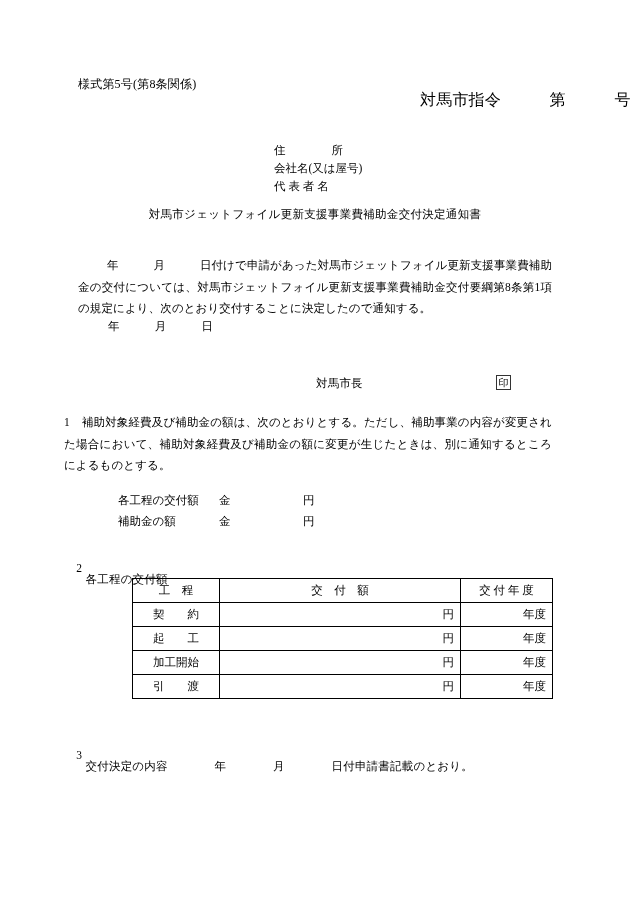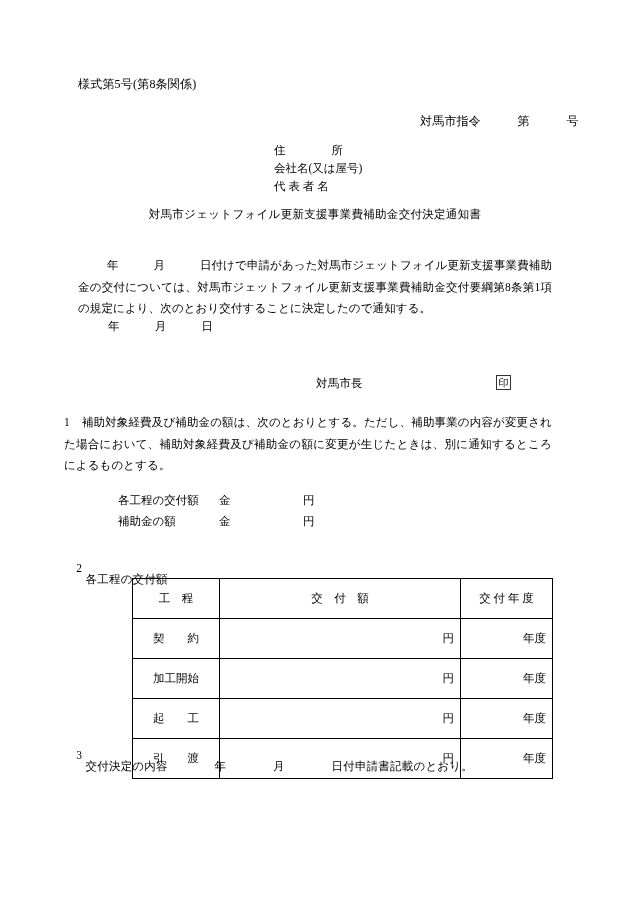--- a/index.html
+++ b/index.html
@@ -31,22 +31,22 @@
   
   .form-no {
     left: 78px;
     top: 78px;
     font-size: 12px;
   }
 
   
   .shirei {
     left: 420px;
-    top: 115px;
-    font-size: 12px;
+    top: 92px;
+    font-size: 16px;
   }
 
   
   .addressee {
     position: absolute;
     left: 274px;
     top: 141px;
     font-size: 11.5px;
     line-height: 18px;
   }
@@ -135,21 +135,21 @@
   .koutei-table {
     position: absolute;
     left: 132px;
     top: 578px;
     border-collapse: collapse;
     font-size: 11.5px;
   }
   .koutei-table td, .koutei-table th {
     border: 1px solid #000;
     height: 23px;
-    padding: 12px 6px;
+    padding: 4px 6px;
     font-weight: normal;
     box-sizing: border-box;
   }
   .col-koutei { width: 87px;  text-align: center; }
   .col-gaku   { width: 241px; text-align: right; }
   .col-nendo  { width: 92px;  text-align: right; margin-left: 48px; }
   .koutei-table thead .col-gaku,
   .koutei-table thead .col-nendo,
   .koutei-table thead .col-koutei { text-align: center; }
 
@@ -214,26 +214,26 @@
         <th class="col-nendo">交 付 年 度</th>
       </tr>
     </thead>
     <tbody>
       <tr>
         <td class="col-koutei">契　　約</td>
         <td class="col-gaku">円</td>
         <td class="col-nendo">年度</td>
       </tr>
       <tr>
+        <td class="col-koutei">起　　工</td>
+        <td class="col-gaku">円</td>
+        <td class="col-nendo">年度</td>
+      </tr>
+      <tr>
         <td class="col-koutei">加工開始</td>
-        <td class="col-gaku">円</td>
-        <td class="col-nendo">年度</td>
-      </tr>
-      <tr>
-        <td class="col-koutei">起　　工</td>
         <td class="col-gaku">円</td>
         <td class="col-nendo">年度</td>
       </tr>
       <tr>
         <td class="col-koutei">引　　渡</td>
         <td class="col-gaku">円</td>
         <td class="col-nendo">年度</td>
       </tr>
     </tbody>
   </table>

